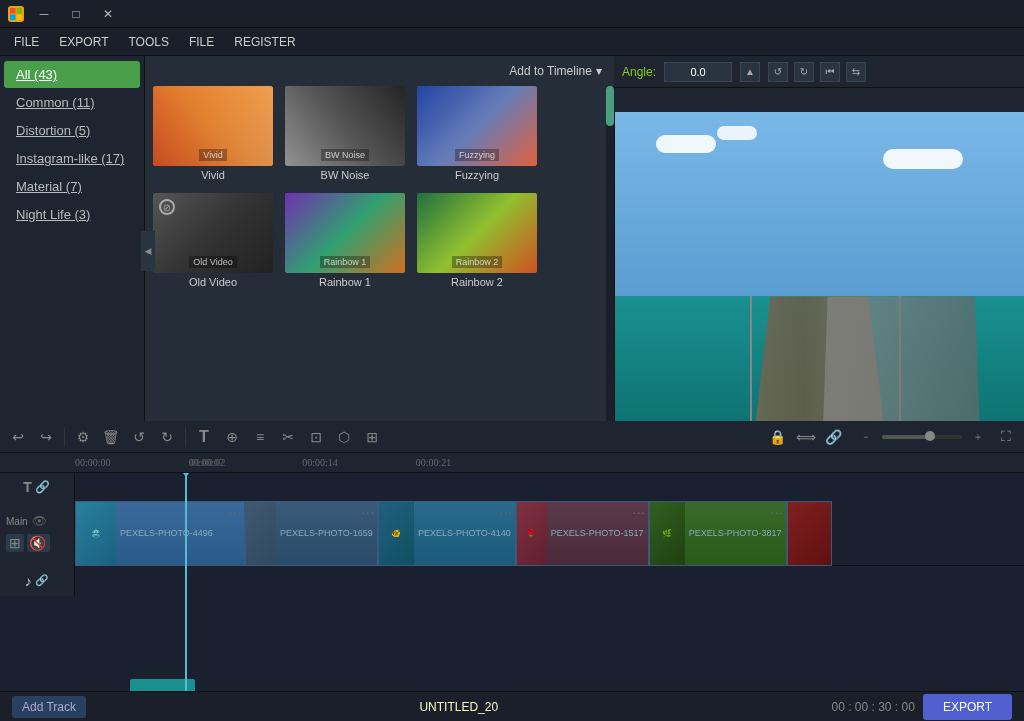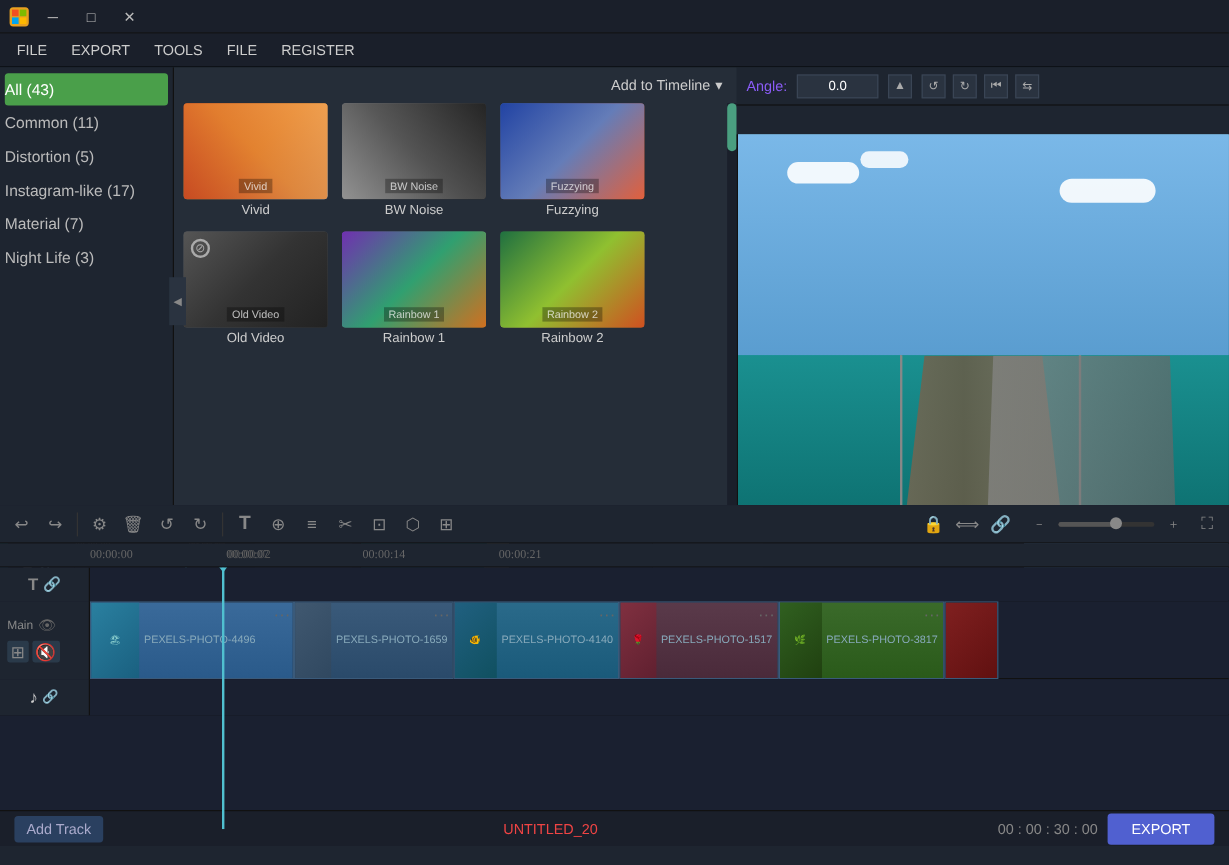--- a/index.html
+++ b/index.html
@@ -55,21 +55,21 @@
     
     #anglebar {
       height: 32px;
       background: #1e2530;
       border-bottom: 1px solid #111;
       display: flex; align-items: center;
       padding: 0 8px;
       gap: 8px;
       position: absolute; top: 56px; left: 614px; right: 0;
     }
-    #anglebar .angle-label { font-size: 12px; color: #8b5cf6; }
+    #anglebar .angle-label { font-size: 12px; color: #84cc16; }
     #anglebar .angle-input {
       width: 68px; height: 20px;
       background: #2a3340; border: 1px solid #3a4555;
       color: #fff; font-size: 11px; text-align: center;
     }
     .angle-btn {
       width: 20px; height: 20px;
       background: #2a3340; border: 1px solid #3a4555;
       color: #aaa; cursor: pointer; font-size: 10px;
       display: flex; align-items: center; justify-content: center;
@@ -99,26 +99,27 @@
 
     
     #category-list {
       width: 145px;
       background: #1e2530;
       padding: 4px 0;
       border-right: 1px solid #111;
       overflow-y: auto;
     }
     .cat-item {
-      padding: 6px 0;
+      padding: 6px 12px;
       cursor: pointer;
       font-size: 13px;
       color: #bbb;
       border-radius: 3px;
       margin: 1px 4px;
+      text-decoration: underline;
     }
     .cat-item.active {
       background: #4a9f4a;
       color: #fff;
     }
 
     
     .collapse-btn {
       position: absolute;
       left: 141px;
@@ -401,35 +402,35 @@
     .vc-extra-btn {
       width: 24px; height: 24px;
       background: none; border: none;
       color: #666; cursor: pointer;
       display: flex; align-items: center; justify-content: center;
       font-size: 14px;
     }
 
     
     #statusbar {
-      position: absolute; bottom: 16px; left: 0; right: 0;
+      position: absolute; bottom: 0; left: 0; right: 0;
       height: 30px;
       background: #1a1f2a;
       border-top: 1px solid #111;
       display: flex; align-items: center;
       padding: 0 12px;
       gap: 8px;
     }
     .add-track-btn {
       background: #2a4060; border: none;
       color: #aac; font-size: 12px;
       padding: 4px 10px; cursor: pointer;
       border-radius: 3px;
     }
-    .status-filename { color: #ef4444; font-size: 12px; flex: 1; text-align: center; }
+    .status-filename { color: #fef9c3; font-size: 12px; flex: 1; text-align: center; }
     .status-time { font-size: 12px; color: #888; }
     .export-btn {
       background: #5060d0; border: none;
       color: #fff; font-size: 12px;
       padding: 6px 20px; cursor: pointer;
       border-radius: 3px;
       margin-left: auto;
     }
 
     

